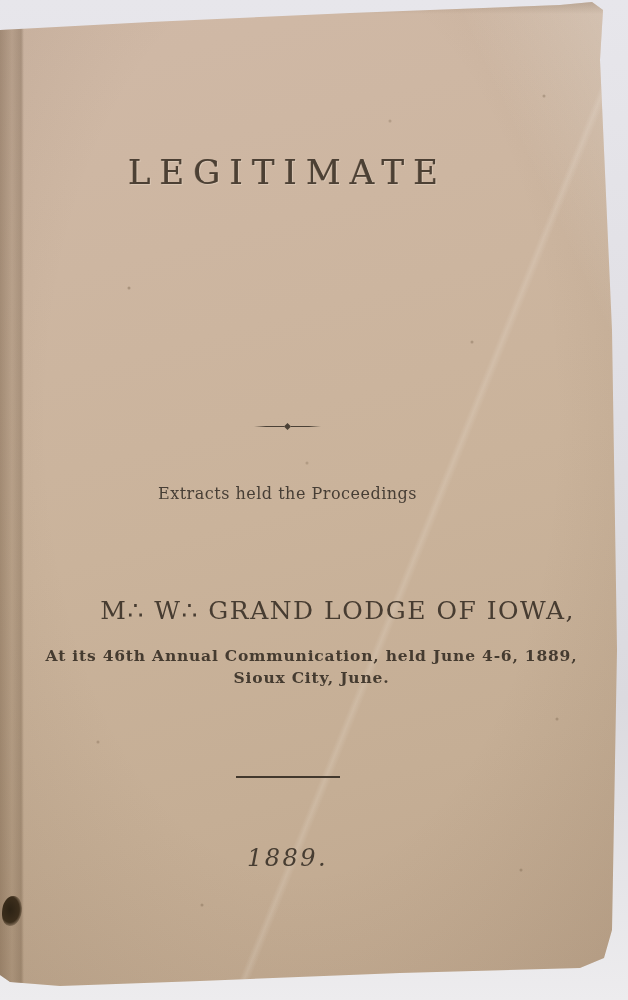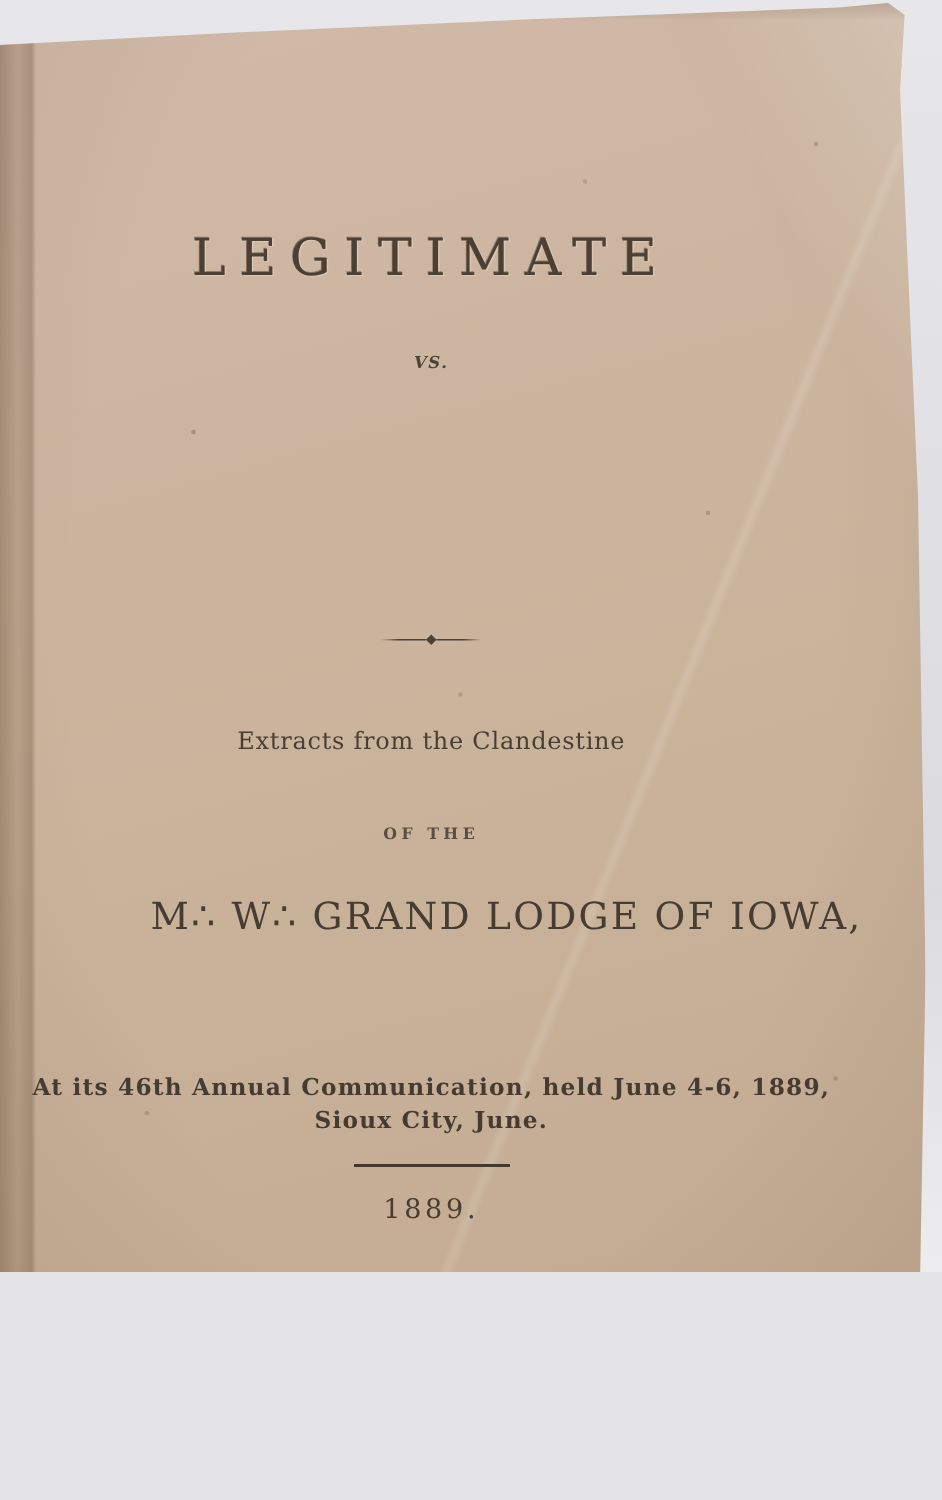--- a/index.html
+++ b/index.html
@@ -5,21 +5,21 @@
   html, body { margin: 0; padding: 0; }
   body {
     width: 628px; height: 1000px;
     font-family: "DejaVu Serif", serif;
     background: #e4e3e8;
     overflow: hidden;
   }
 
   .photo {
     position: relative;
-    width: 628px; height: 848px;
+    width: 628px; height: 1000px;
     background: linear-gradient(180deg, #e7e6eb 0%, #e2e1e6 30%, #dbdadf 70%, #edecee 100%);
     overflow: hidden;
   }
 
   
   .page {
     position: absolute;
     left: 0; top: 0;
     width: 628px; height: 1000px;
     clip-path: polygon(
@@ -147,69 +147,69 @@
 
   .organization {
     top: 596px;
     font-size: 25px;
     letter-spacing: 1.5px;
     color: #473c31;
     text-align: right;
   }
 
   .communication {
-    top: 714px;
+    top: 645px;
     font-size: 15.5px;
     font-weight: bold;
     letter-spacing: 0.8px;
     line-height: 1.45;
     color: #453b30;
+    margin-left: 24px;
   }
 
   .divider-rule {
     top: 776px;
     left: 50%;
     width: 104px !important;
     height: 2px;
     margin-left: -52px;
     background: #42382d;
   }
 
   .year {
-    top: 796px;
-    font-size: 18px;
+    top: 844px;
+    font-size: 24px;
+    font-style: italic;
     letter-spacing: 2.5px;
     color: #473d32;
   }
 </style>
 </head>
 <body>
 
 <div class="photo">
 
   <div class="page">
 
     <div class="paper-specks"></div>
 
     <div class="content">
 
       <div class="title">LEGITIMATE</div>
 
-      <div class="versus">VS.</div>
 
 
       <div class="ornament">
         <span class="orn-line left"></span>
         <span class="orn-diamond"></span>
         <span class="orn-line right"></span>
       </div>
 
-      <div class="series-note">Extracts from the Clandestine</div>
-
-      <div class="of-the">OF THE</div>
+      <div class="series-note">Extracts held the Proceedings</div>
+
 
       <div class="organization">M∴ W∴ GRAND LODGE OF IOWA,</div>
 
       <div class="communication">
         <div>At its 46th Annual Communication, held June 4-6, 1889,</div>
         <div>Sioux City, June.</div>
       </div>
 
       <div class="divider-rule"></div>
 

